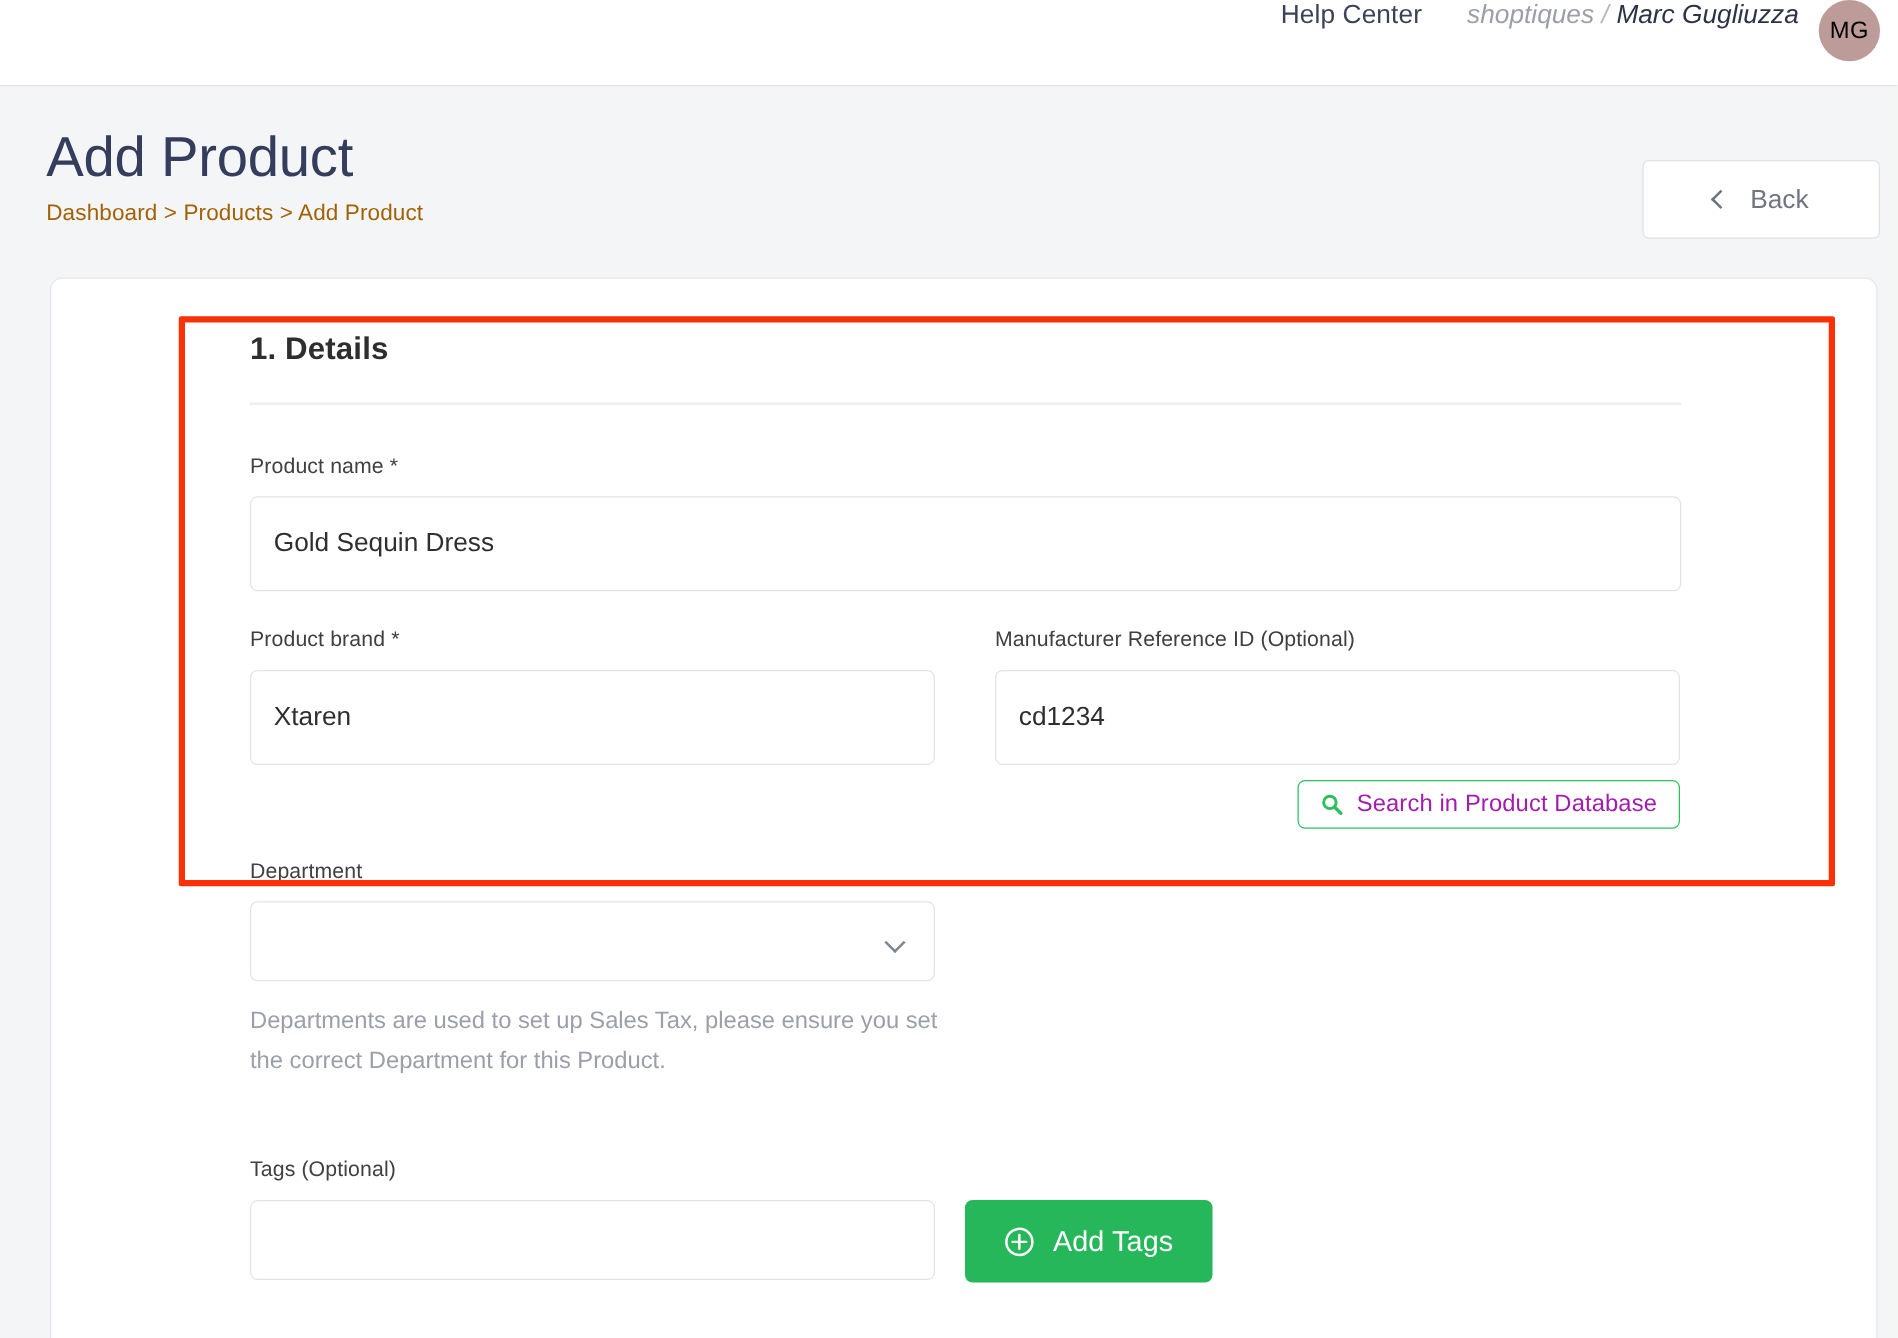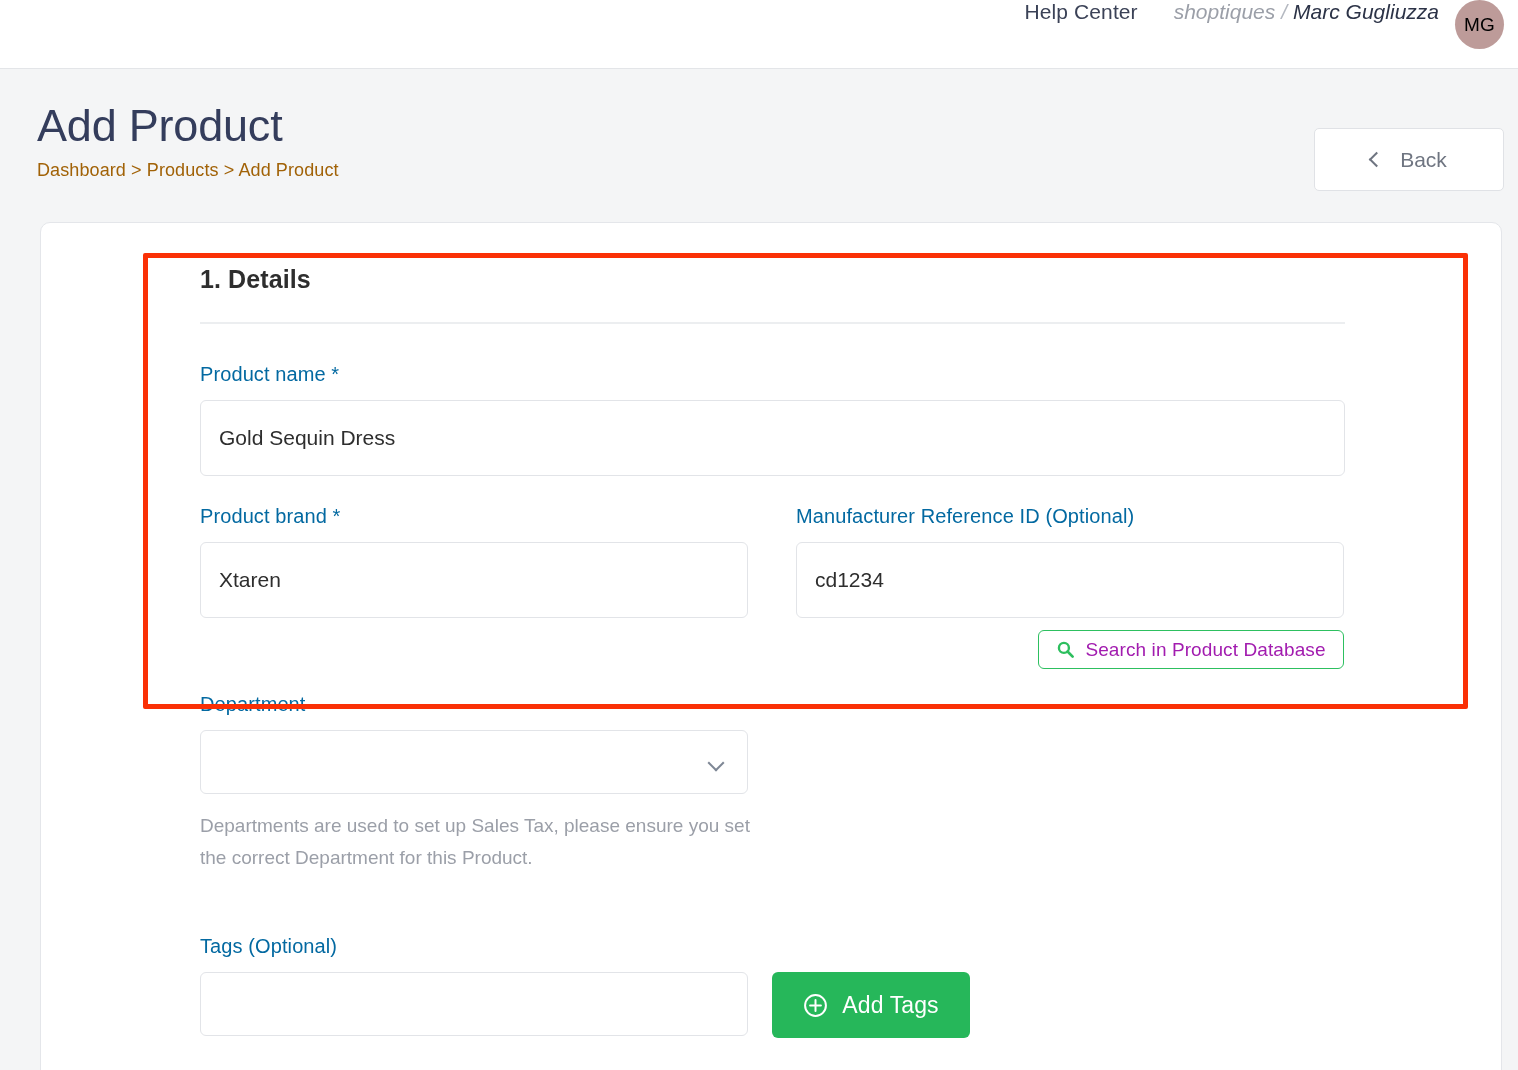--- a/index.html
+++ b/index.html
@@ -144,22 +144,22 @@
     letter-spacing: .1px;
   }
   #section-divider {
     margin-top: 28px;
     height: 2px;
     width: 1145px;
     background: #eceef0;
   }
 
   .field-label {
-    font-size: 20px;
-    color: #0369a1;
+    font-size: 17px;
+    color: #404040;
     letter-spacing: .1px;
   }
   .text-input {
     display: block;
     width: 100%;
     height: 76px;
     margin-top: 14px;
     background: #ffffff;
     border: 1px solid #e2e4e8;
     border-radius: 6px;

